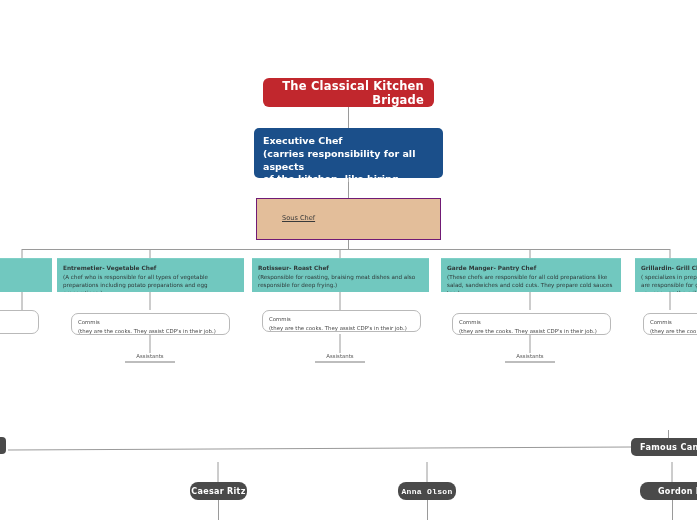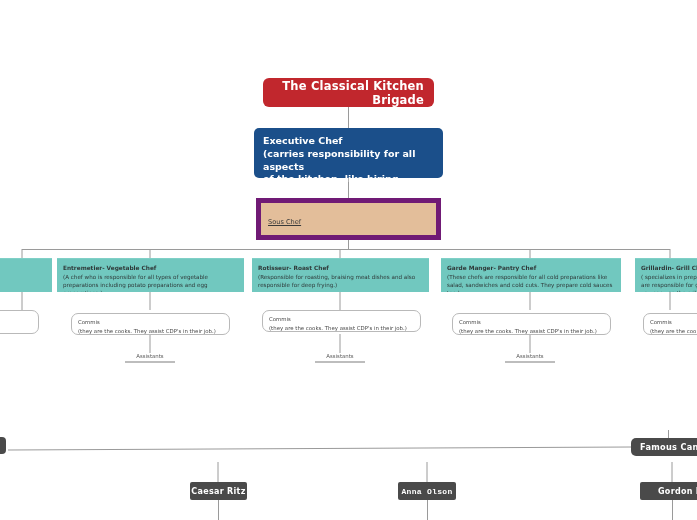--- a/index.html
+++ b/index.html
@@ -27,22 +27,22 @@
 
   .exec-node{
     background:#1B4F8A;color:#ffffff;border-radius:5px;
     font-size:9.5px;font-weight:bold;line-height:1.35;
     padding:7px 9px;white-space:pre-line;
   }
 
   .sous-node{
     background:#E3BE9A;color:#3a3a3a;
     font-size:6.6px;line-height:1.45;
-    padding:5px 7px;white-space:pre-line;
-    border:5px solid #701a75;
+    padding:5px 25px;white-space:pre-line;
+    border:1px solid #701a75;
     text-decoration:underline;
   }
   .sous-node .hd{font-weight:normal;display:block;margin-bottom:1px;}
 
   .station-node{
     background:#71C8BF;color:#2f3a3a;
     font-size:5.6px;line-height:1.42;
     padding:5px 6px;
     border-top:1px solid #7fd0c7;
     overflow:hidden;
@@ -66,21 +66,21 @@
   }
 
   .famous-node{
     background:#4a4a4a;color:#ffffff;border-radius:5px;
     font-size:8.2px;font-weight:bold;letter-spacing:.3px;
     display:flex;align-items:center;justify-content:center;
     padding:0 9px;white-space:nowrap;overflow:hidden;
   }
   .famous-node.clip-r{justify-content:flex-start;}
   .chef-node{
-    background:#4a4a4a;color:#ffffff;border-radius:2px;
+    background:#4a4a4a;color:#ffffff;border-radius:8px;
     font-size:8px;font-weight:bold;letter-spacing:.3px;
     display:flex;align-items:center;justify-content:center;
     padding:0 18px;white-space:nowrap;overflow:hidden;
   }
   .chef-node.clip-r{justify-content:flex-start;}
   .stub-node{background:#4a4a4a;border-radius:4px;}
 </style>
 </head>
 <body>
 

